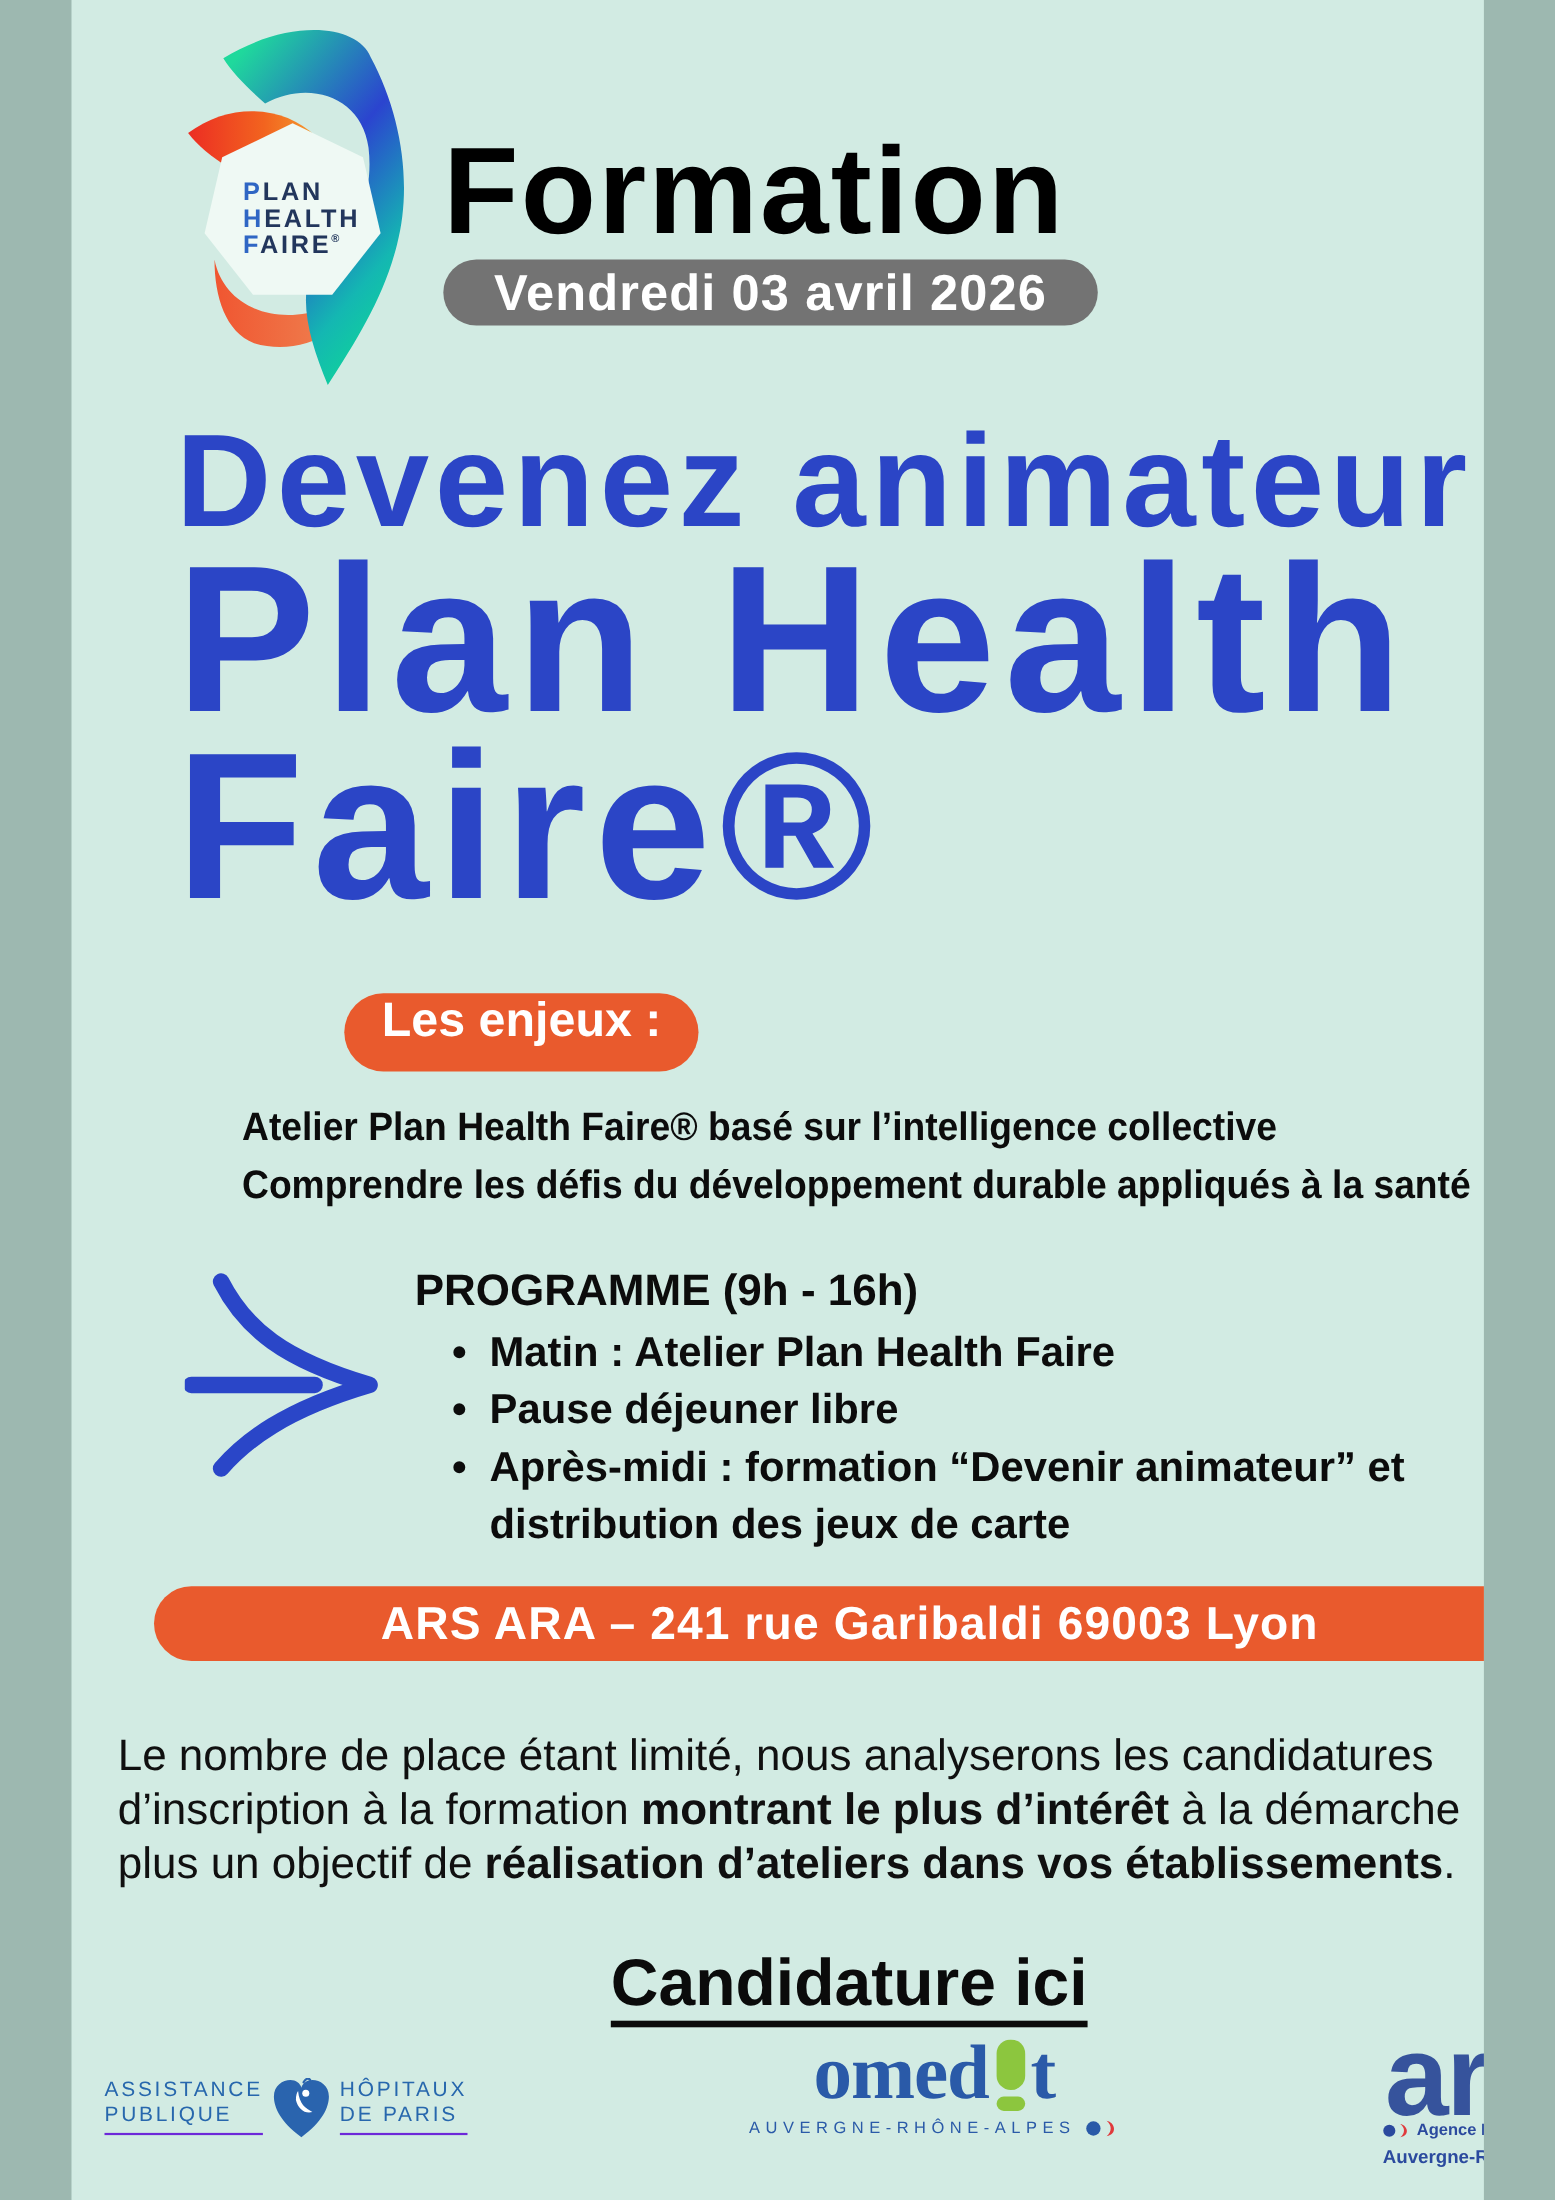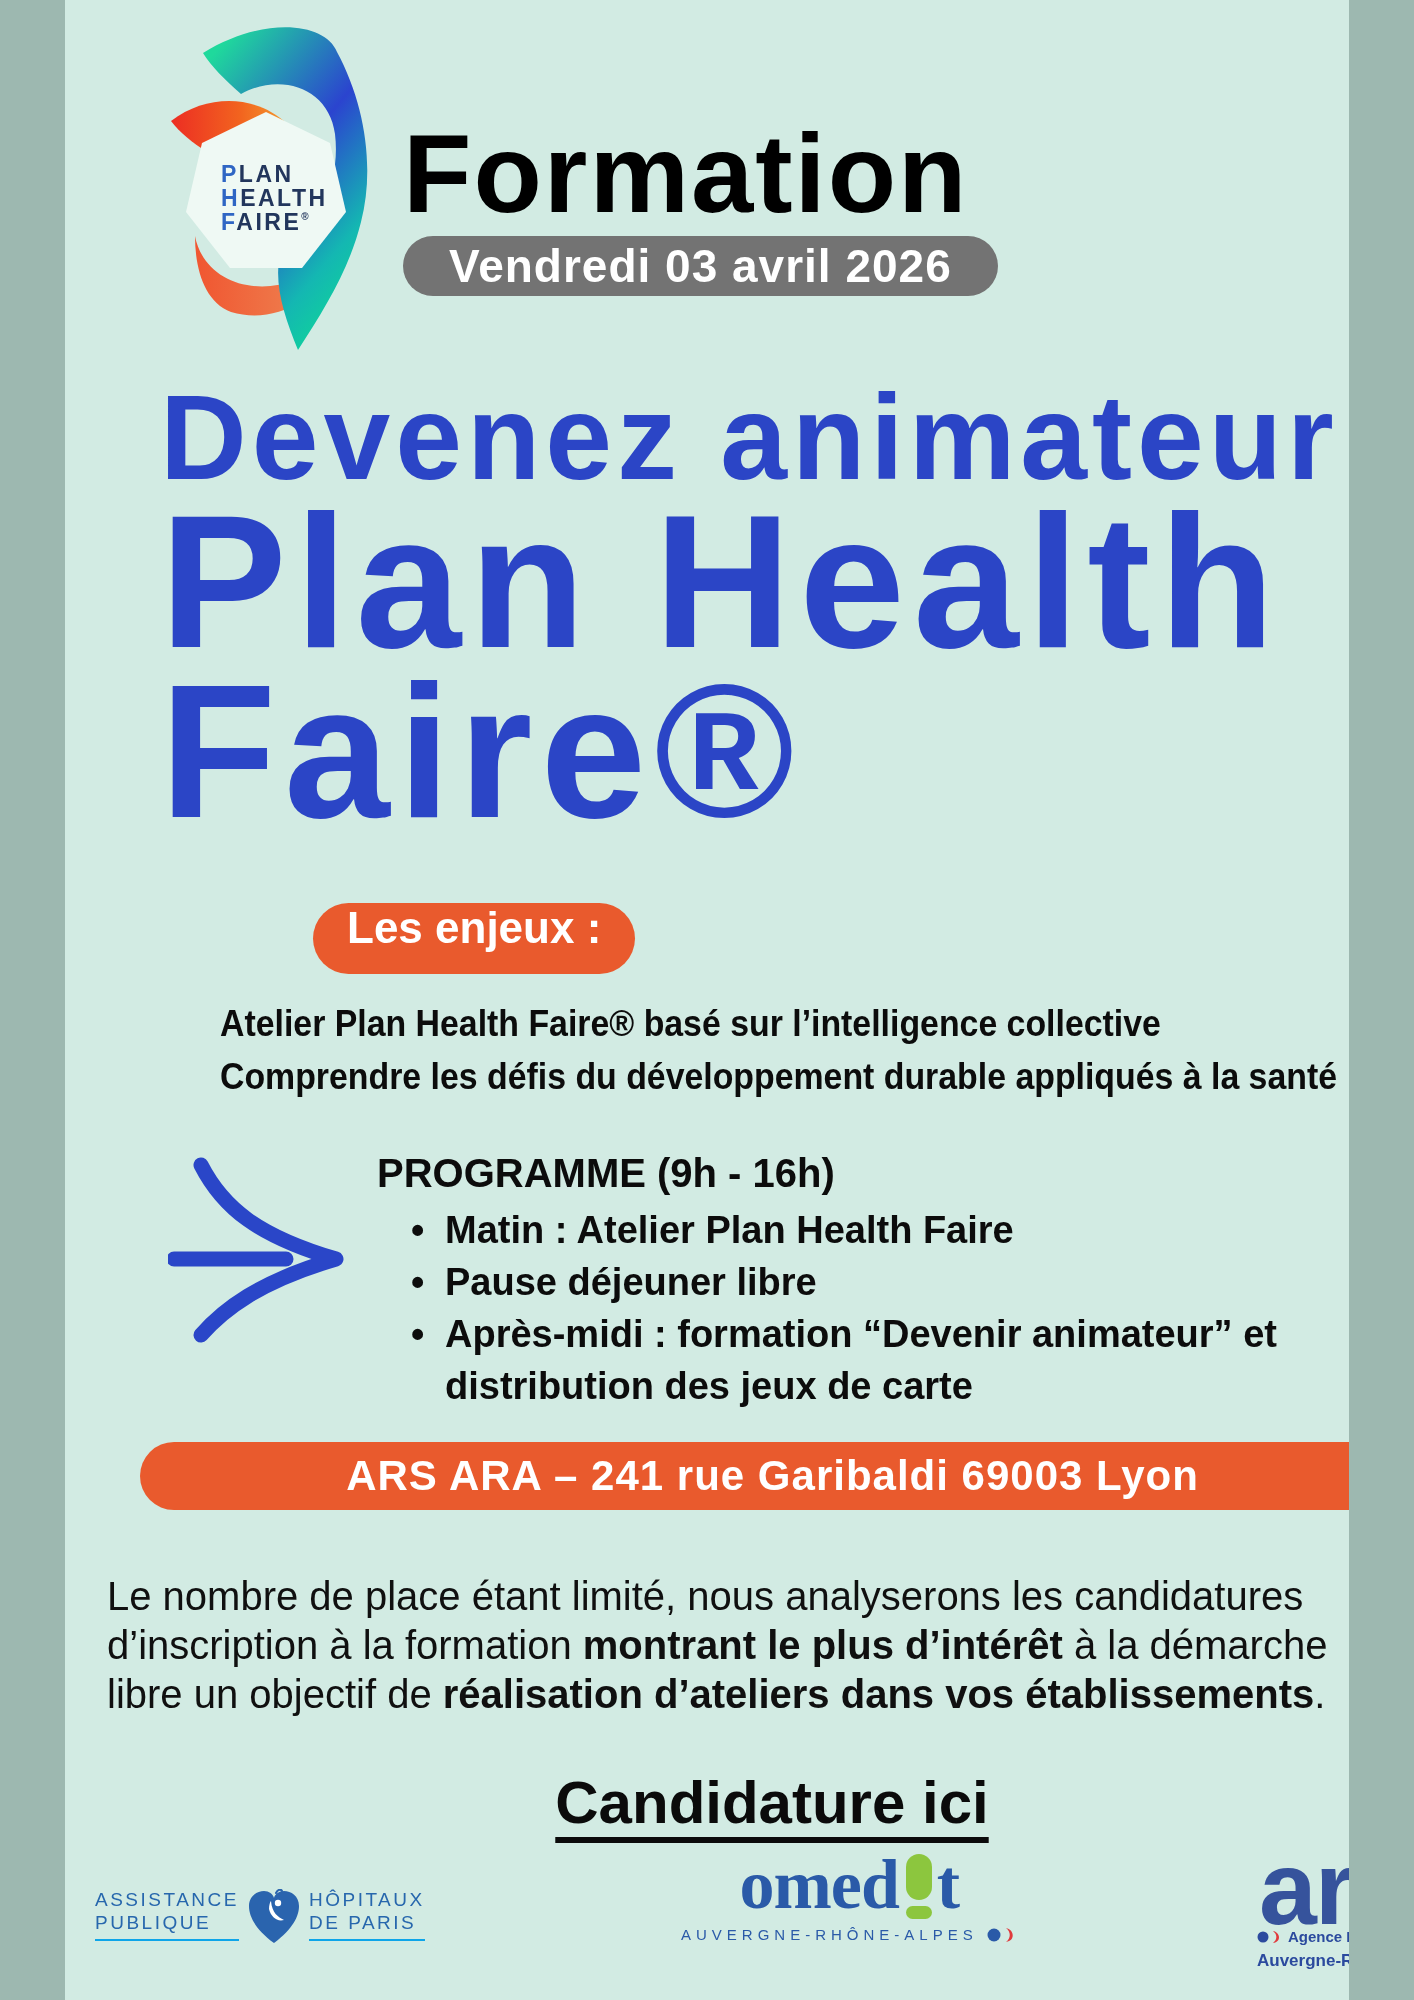--- a/index.html
+++ b/index.html
@@ -63,21 +63,21 @@
   .cta{
     left:0;top:1768px;width:1414px;text-align:center;
     font-size:60px;font-weight:bold;color:#0b0b0b;
   }
   .cta span{
     text-decoration:underline;text-decoration-thickness:6px;text-underline-offset:14px;
   }
 
   
   .aphp{left:30px;top:1888px;display:flex;align-items:center;color:#2767ad;}
-  .aphp-col{display:flex;flex-direction:column;border-bottom:2px solid #0ea5e9;padding-bottom:5px;}
+  .aphp-col{display:flex;flex-direction:column;border-bottom:2px solid #6d28d9;padding-bottom:5px;}
   .aphp-col span{font-size:19px;letter-spacing:2.5px;line-height:23px;white-space:nowrap;}
   .aphp-heart{margin:0 8px -6px 8px;}
 
   
   .omedit{left:616px;top:1854px;display:flex;flex-direction:column;align-items:center;color:#2a5aa8;}
   .omedit-word{display:flex;font-size:70px;font-weight:bold;line-height:62px;letter-spacing:-1px;font-family:Liberation Serif, serif;}
   .omedit-capsule{margin:0 3px -2px 5px;}
   .omedit-sub{margin-top:8px;display:flex;align-items:center;font-size:15px;letter-spacing:5px;white-space:nowrap;}
   .omedit-flag{margin-left:8px;}
 
@@ -166,21 +166,21 @@
     </ul>
   </div>
 
   <div class="abs banner">
     <span>ARS ARA – 241 rue Garibaldi 69003 Lyon</span>
   </div>
 
   <div class="abs note">
     <div>Le nombre de place étant limité, nous analyserons les candidatures</div>
     <div><span>d’inscription à la formation </span><b>montrant le plus d’intérêt</b><span> à la démarche</span></div>
-    <div><span>libre un objectif de </span><b>réalisation d’ateliers dans vos établissements</b><span>.</span></div>
+    <div><span>plus un objectif de </span><b>réalisation d’ateliers dans vos établissements</b><span>.</span></div>
   </div>
 
   <div class="abs cta">
     <span>Candidature ici</span>
   </div>
 
   <div class="abs aphp">
     <div class="aphp-col">
       <span>ASSISTANCE</span>
       <span>PUBLIQUE</span>

